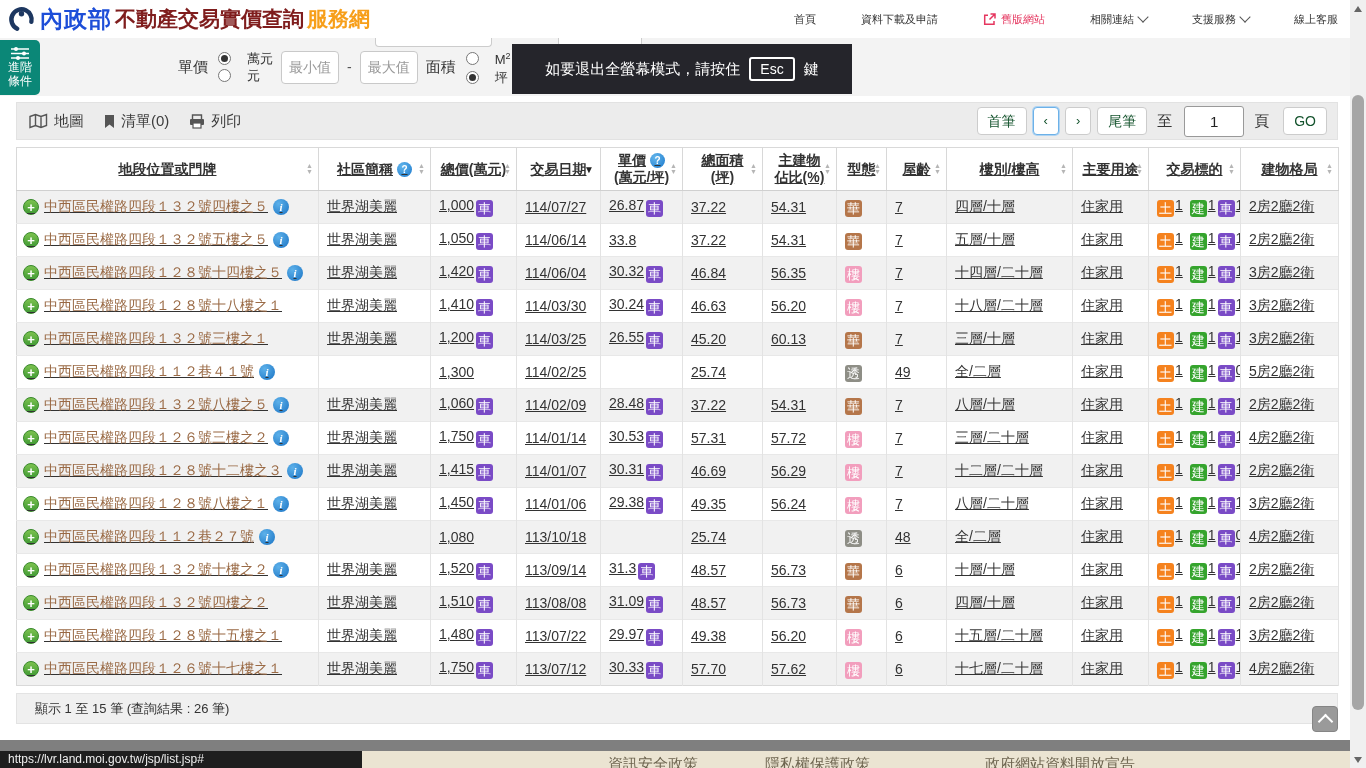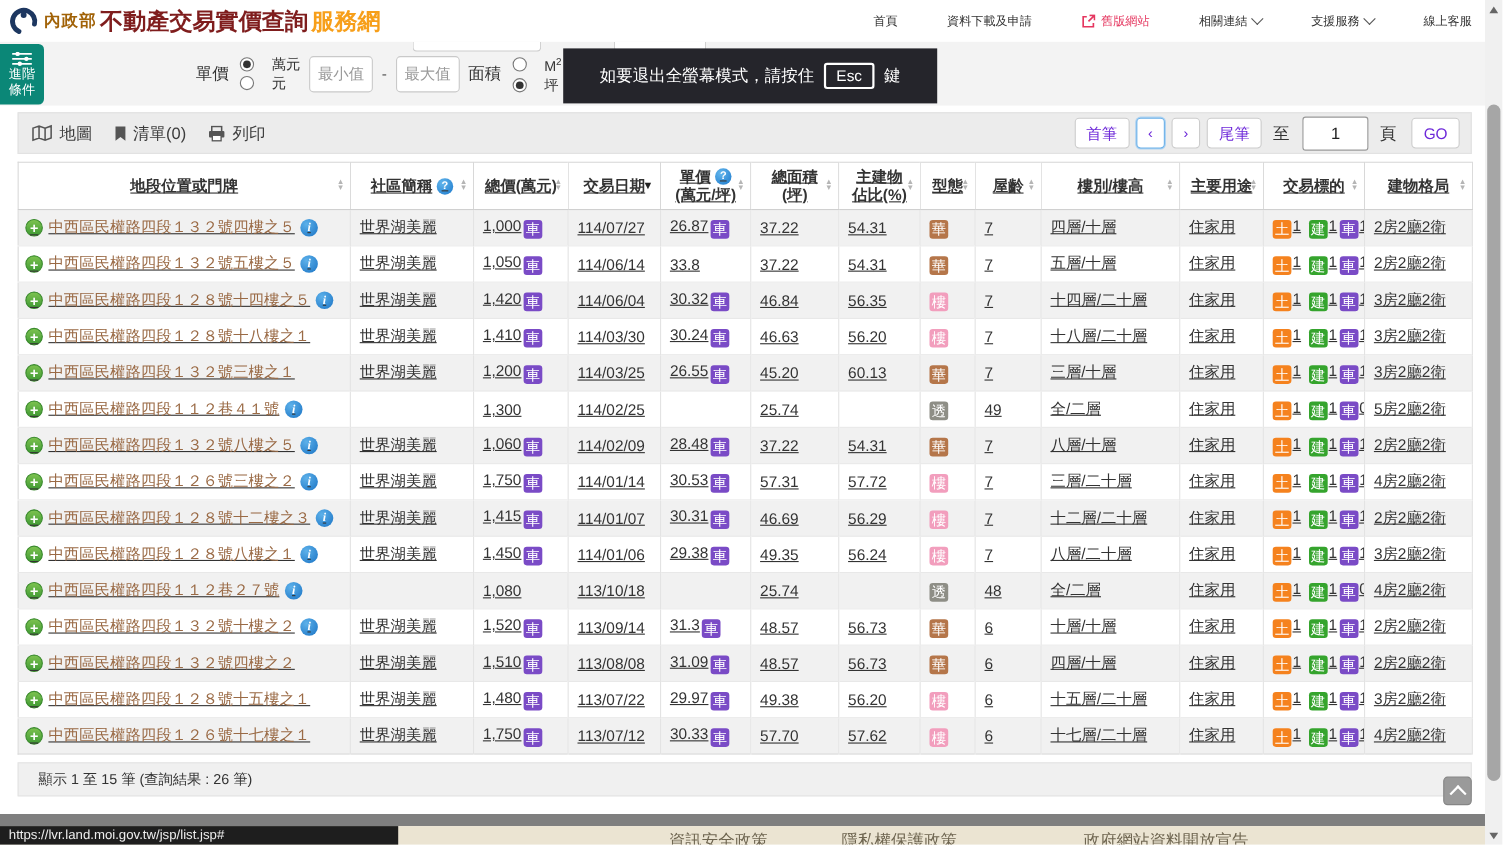--- a/index.html
+++ b/index.html
@@ -4,21 +4,21 @@
 <style>
   html,body{margin:0;padding:0;width:1366px;height:768px;overflow:hidden;background:#fff;
     font-family:"Liberation Sans","DejaVu Sans",sans-serif;}
   .screen{position:relative;width:1366px;height:768px;background:#fff;}
 
   
   .topbar{position:absolute;left:0;top:0;width:1350px;height:38px;background:#fff;
     display:flex;align-items:center;justify-content:space-between;padding:0 12px 0 8px;box-sizing:border-box;}
   .logo{display:flex;align-items:center;gap:3px;cursor:pointer;}
   .logo svg{margin-right:2px;}
-  .logo-agency{font-size:15px;font-weight:700;color:#a16207;letter-spacing:1px;}
+  .logo-agency{font-size:23px;font-weight:700;color:#1d4ed8;letter-spacing:1px;}
   .logo-main{font-size:21px;font-weight:700;color:#7f1d1d;}
   .logo-suffix{font-size:21px;font-weight:700;color:#f79f1a;}
   .nav{display:flex;align-items:center;gap:45px;font-size:11px;color:#333;}
   .nav-item{display:flex;align-items:center;gap:5px;cursor:pointer;white-space:nowrap;}
   .nav-item.red{color:#e5365f;}
   .caret{width:7px;height:7px;border-right:1.6px solid #555;border-bottom:1.6px solid #555;
     transform:rotate(45deg);margin-top:-4px;}
 
   
   .filterbar{position:absolute;left:0;top:38px;width:1350px;height:58px;background:#f3f3f3;}
@@ -47,21 +47,21 @@
     display:flex;align-items:center;justify-content:center;font-size:15px;z-index:30;}
   .esc-key{border:2px solid #fff;border-radius:3px;padding:2px 9px;margin:0 9px;font-size:14px;}
 
   
   .content{position:absolute;left:16px;top:102px;width:1322px;}
   .toolbar{height:38px;background:#ececec;border:1px solid #e2e2e2;box-sizing:border-box;
     display:flex;align-items:center;justify-content:space-between;padding:0 10px 0 12px;margin-bottom:7px;}
   .tool-left{display:flex;align-items:center;gap:20px;font-size:15px;color:#3d3d3d;}
   .tool-btn{display:flex;align-items:center;gap:6px;cursor:pointer;}
   .pager{display:flex;align-items:center;gap:6px;}
-  .pg-btn{background:#fff;border:1px solid #ccc;border-radius:4px;color:#6d28d9;font-size:14px;
+  .pg-btn{background:#fff;border:1px solid #ccc;border-radius:4px;color:#14532d;font-size:14px;
     padding:6px 10px;cursor:pointer;font-family:inherit;line-height:14px;}
   .pg-btn.arrow{padding:6px 10px;font-size:13px;}
   .pg-btn.focused{border-color:#6cb1e8;box-shadow:0 0 0 1px #aed3f2;}
   .pg-label{font-size:15px;color:#333;margin:0 4px;}
   .pg-input{width:60px;height:31px;border:1px solid #999;border-radius:3px;text-align:center;
     font-size:15px;box-sizing:border-box;font-family:inherit;color:#222;margin-left:2px;}
   .go-btn{margin-left:4px;}
 
   
   table{width:1322px;border-collapse:collapse;table-layout:fixed;font-size:14px;color:#333;

